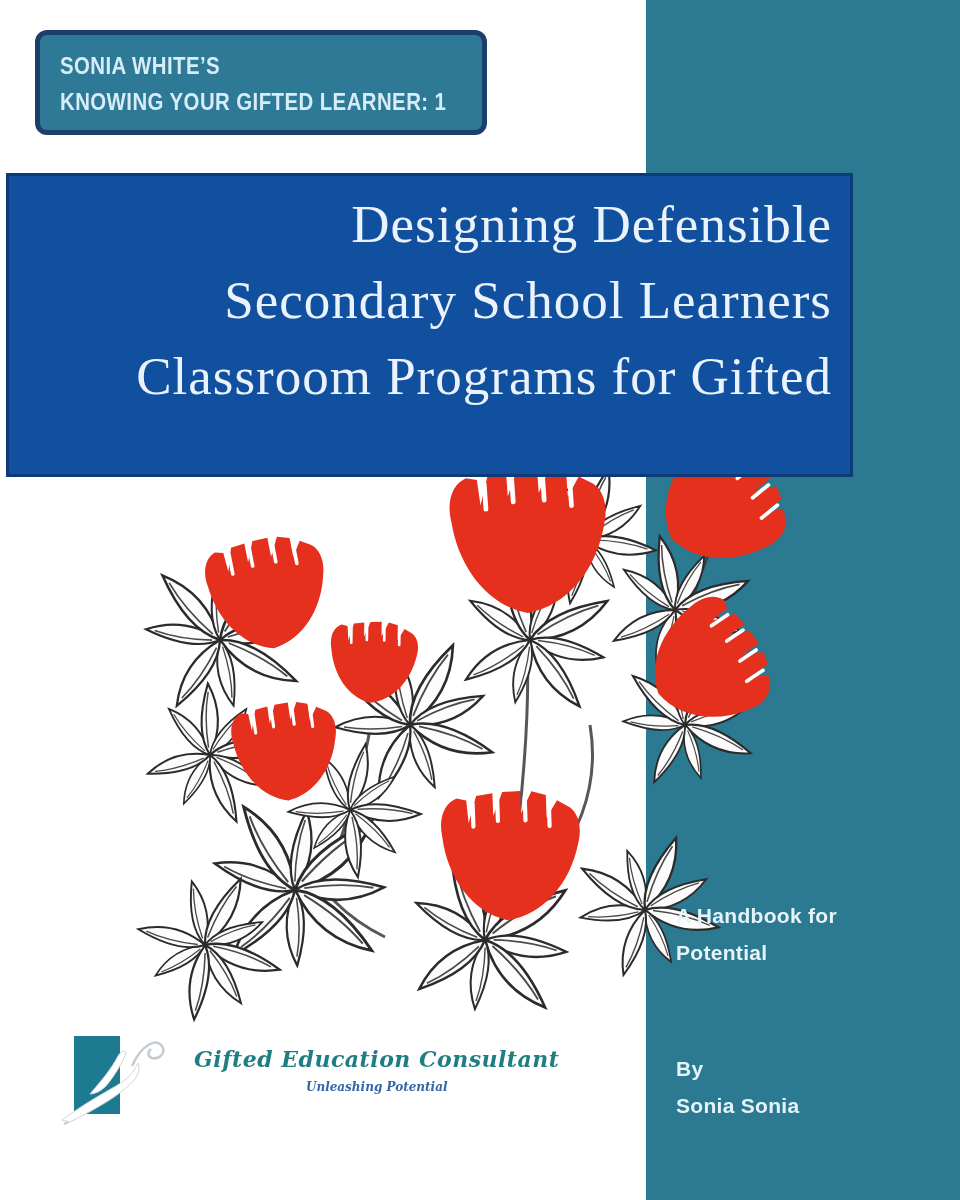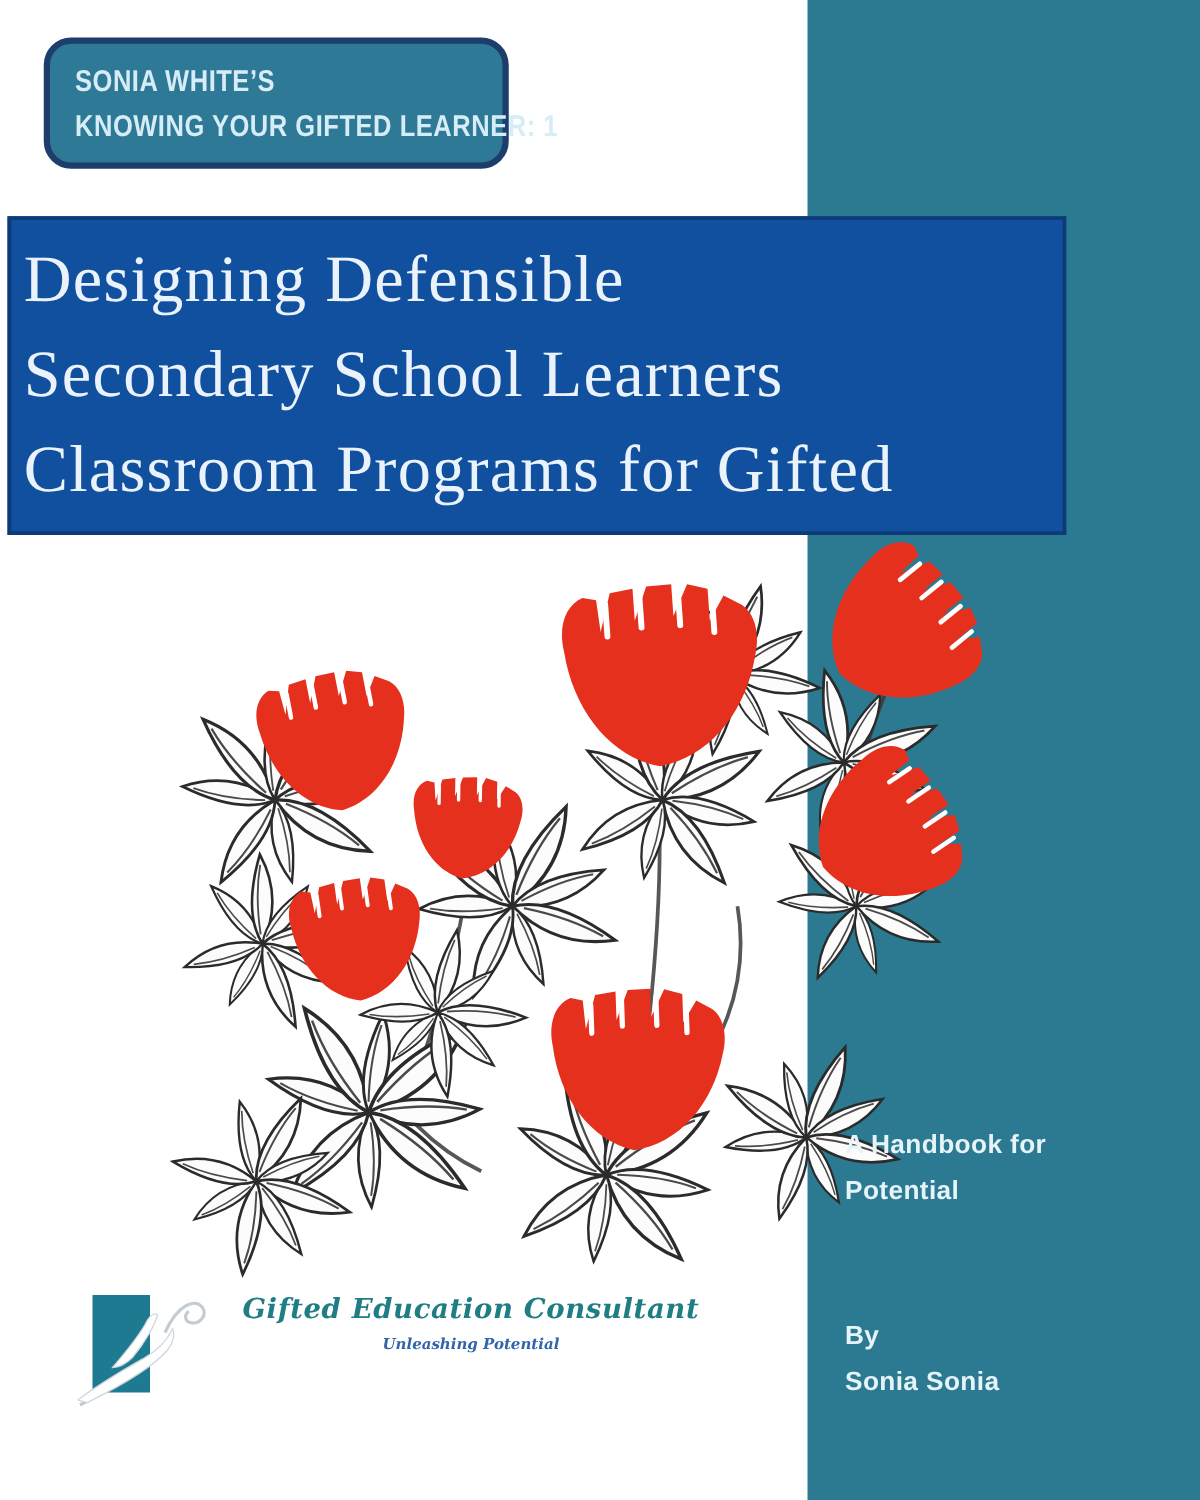--- a/index.html
+++ b/index.html
@@ -7,36 +7,36 @@
     position:relative;width:960px;height:1200px;margin:0 auto;
     background:var(--page-bg,#fff);overflow:hidden;
     font-family:"Liberation Sans",sans-serif;
   }
   .teal-band{
     position:absolute;left:646px;top:0;width:314px;height:1200px;
     background:var(--teal-band,#2c7a91);
   }
   
   .series-badge{
-    position:absolute;left:35px;top:30px;width:372px;height:105px;
+    position:absolute;left:35px;top:30px;width:452px;height:105px;
     box-sizing:border-box;border:5px solid var(--badge-border,#1d3d6b);
-    border-radius:22px;background:var(--badge-fill,#2e7996);
+    border-radius:12px;background:var(--badge-fill,#2e7996);
     padding:13px 0 0 20px;
   }
   .badge-line{
     color:var(--badge-text,#d6ecf7);font-weight:bold;font-size:24px;
     line-height:36px;white-space:nowrap;transform:scaleX(.85);
     transform-origin:left center;letter-spacing:.5px;
   }
   
   .title-banner{
-    position:absolute;left:6px;top:173px;width:847px;height:255px;
+    position:absolute;left:6px;top:173px;width:847px;height:304px;
     box-sizing:border-box;background:var(--banner-fill,#11509e);
     border:3px solid var(--banner-border,#0d3b78);
-    padding:10px 18px 0 10px;text-align:left;z-index:3;
+    padding:10px 18px 0 10px;text-align:right;z-index:3;
   }
   .title-line{
     font-family:"Liberation Serif",serif;color:var(--banner-text,#eaf2fb);
     font-size:53px;line-height:76px;letter-spacing:1px;white-space:nowrap;
   }
   
   .illustration{position:absolute;left:80px;top:425px;z-index:2;overflow:visible;}
   .leaffill{fill:#fcfcfc;stroke:var(--leaf-ink,#2b2b2b);stroke-width:2;}
   .vein{fill:none;stroke:#4a4a4a;stroke-width:1.4;}
   .stem{fill:none;stroke:#3a3a3a;stroke-width:3;opacity:.85;}
@@ -47,21 +47,21 @@
     position:absolute;left:676px;z-index:4;color:var(--right-text,#e6f4f9);
     font-weight:bold;font-size:21px;line-height:37px;letter-spacing:.3px;
   }
   .subtitle{top:897px;}
   .author{top:1050px;}
   
   .logo{position:absolute;left:62px;top:1028px;display:flex;align-items:flex-start;}
   .logo-rect{fill:var(--logo-teal,#1e7a90);}
   .bird{fill:#fff;stroke:#cfd6db;stroke-width:1;}
   .swirl{fill:none;stroke:#c4ccd3;stroke-width:2.5;}
-  .logo-text{margin-left:14px;margin-top:6px;font-family:"DejaVu Serif",serif;font-style:italic;font-weight:bold;}
+  .logo-text{margin-left:14px;margin-top:18px;font-family:"DejaVu Serif",serif;font-style:italic;font-weight:bold;}
   .logo-name{font-size:22px;color:var(--logo-text-teal,#1f7d84);letter-spacing:.5px;white-space:nowrap;}
   .logo-tagline{font-size:12px;color:var(--logo-text-blue,#3366a8);text-align:center;margin-top:8px;}
 </style>
 </head>
 <body>
 
 <div class="page">
 
   <div class="teal-band"></div>
 

